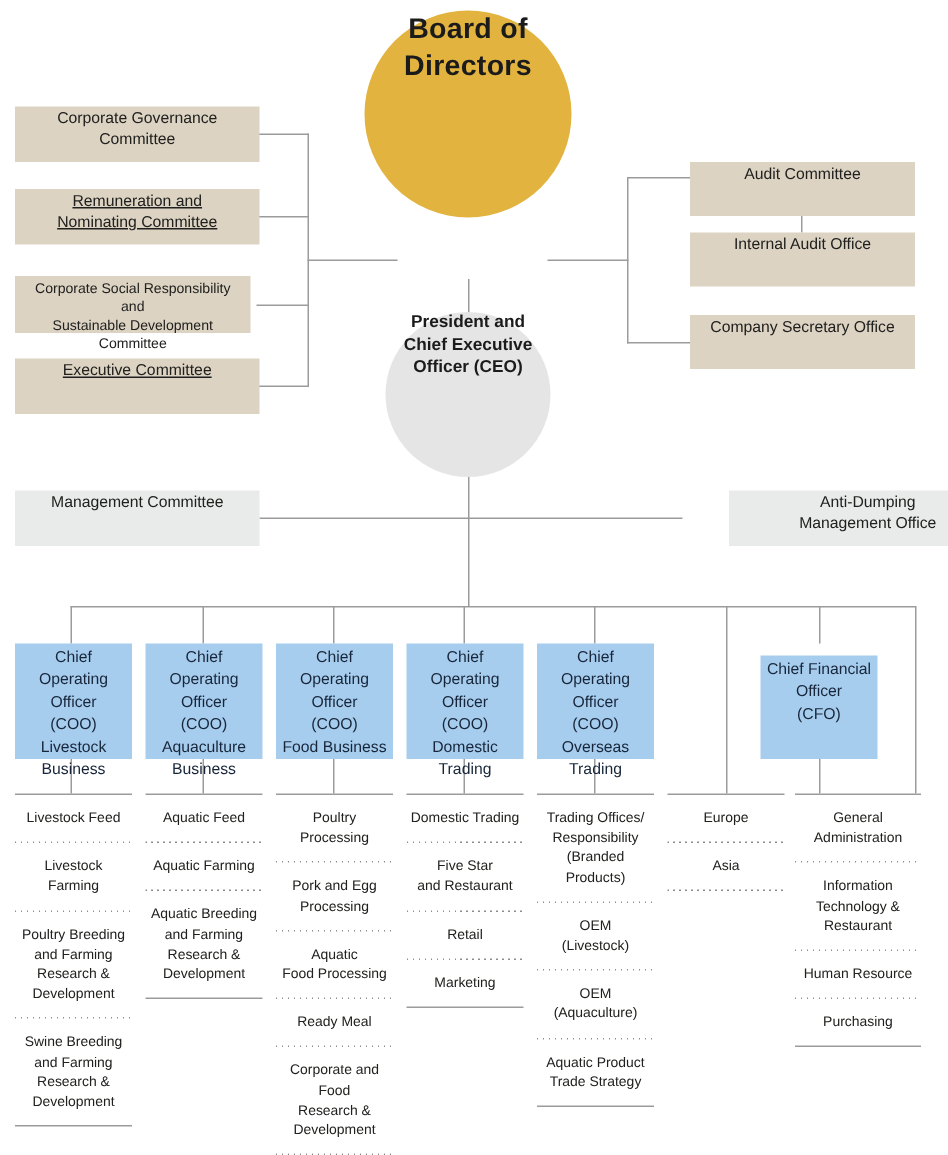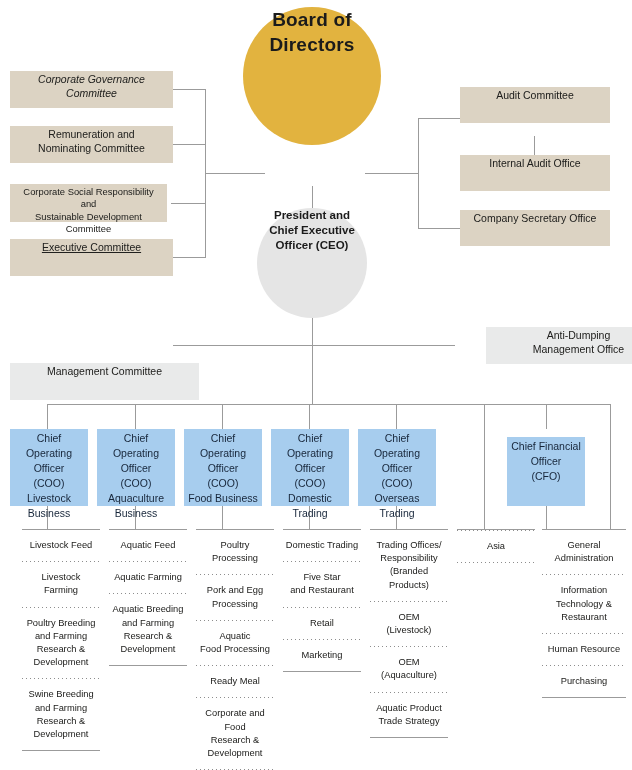--- a/index.html
+++ b/index.html
@@ -66,21 +66,20 @@
     background:#9b9b9b;
     z-index:1;
   }
   .vln{width:1px;}
   .hln{height:1px;}
   
   .col{
     position:absolute;
     box-sizing:border-box;
     z-index:2;
-    margin-left:12px;
   }
   .col-rule{
     height:1px;
     background:#9b9b9b;
     width:100%;
   }
   .col-item{
     font-size:9.3px;
     line-height:1.42;
     text-align:center;
@@ -152,61 +151,61 @@
   </div>
 
   <div class="node circle ceo-circle" style="left:257px;top:208px;width:110px;height:110px;">
     <div>
       <div>President and</div>
       <div>Chief Executive</div>
       <div>Officer (CEO)</div>
     </div>
   </div>
 
-  <div class="node beige-box" style="left:10px;top:71px;width:163px;height:37px;font-style:italic;">
+  <div class="node beige-box" style="left:10px;top:71px;width:163px;height:37px;">
     <div>
       <div>Corporate Governance</div>
       <div>Committee</div>
     </div>
   </div>
-  <div class="node beige-box" style="left:10px;top:126px;width:163px;height:37px;">
+  <div class="node beige-box" style="left:10px;top:126px;width:163px;height:37px;text-decoration:underline;">
     <div>
       <div>Remuneration and</div>
       <div>Nominating Committee</div>
     </div>
   </div>
   <div class="node beige-box" style="left:10px;top:184px;width:157px;height:38px;font-size:9.4px;">
     <div>
       <div>Corporate Social Responsibility and</div>
       <div>Sustainable Development Committee</div>
     </div>
   </div>
   <div class="node beige-box" style="left:10px;top:239px;width:163px;height:37px;text-decoration:underline;">
     <div>
       <div>Executive Committee</div>
     </div>
   </div>
 
-  <div class="node beige-box" style="left:460px;top:87px;width:150px;height:36px;">
+  <div class="node beige-box" style="left:460px;top:108px;width:150px;height:36px;">
     <div>
         <div>Audit Committee</div>
       </div>
   </div>
   <div class="node beige-box" style="left:460px;top:155px;width:150px;height:36px;">
     <div>
         <div>Internal Audit Office</div>
       </div>
   </div>
   <div class="node beige-box" style="left:460px;top:210px;width:150px;height:36px;">
     <div>
         <div>Company Secretary Office</div>
       </div>
   </div>
 
-  <div class="node grey-box" style="left:10px;top:327px;width:189px;height:37px;margin-top:36px;">
+  <div class="node grey-box" style="left:10px;top:327px;width:163px;height:37px;">
     <div>
         <div>Management Committee</div>
       </div>
   </div>
   <div class="node grey-box" style="left:455px;top:327px;width:185px;height:37px;margin-left:31px;">
     <div>
       <div>Anti-Dumping</div>
       <div>Management Office</div>
     </div>
   </div>
@@ -371,20 +370,23 @@
       </div>
       <div class="sep-dot"></div>
       <div class="col-item">
         <div>Aquatic Product</div>
         <div>Trade Strategy</div>
       </div>
       <div class="sep-solid"></div>
     </div>
   <div class="col" style="left:445px;top:529px;width:78px;">
       <div class="col-rule"></div>
+      <div class="col-item">
+        <div>Europe</div>
+      </div>
       <div class="sep-dot"></div>
       <div class="col-item">
         <div>Asia</div>
       </div>
       <div class="sep-dot"></div>
     </div>
   <div class="col" style="left:530px;top:529px;width:84px;">
       <div class="col-rule"></div>
       <div class="col-item">
         <div>General</div>

